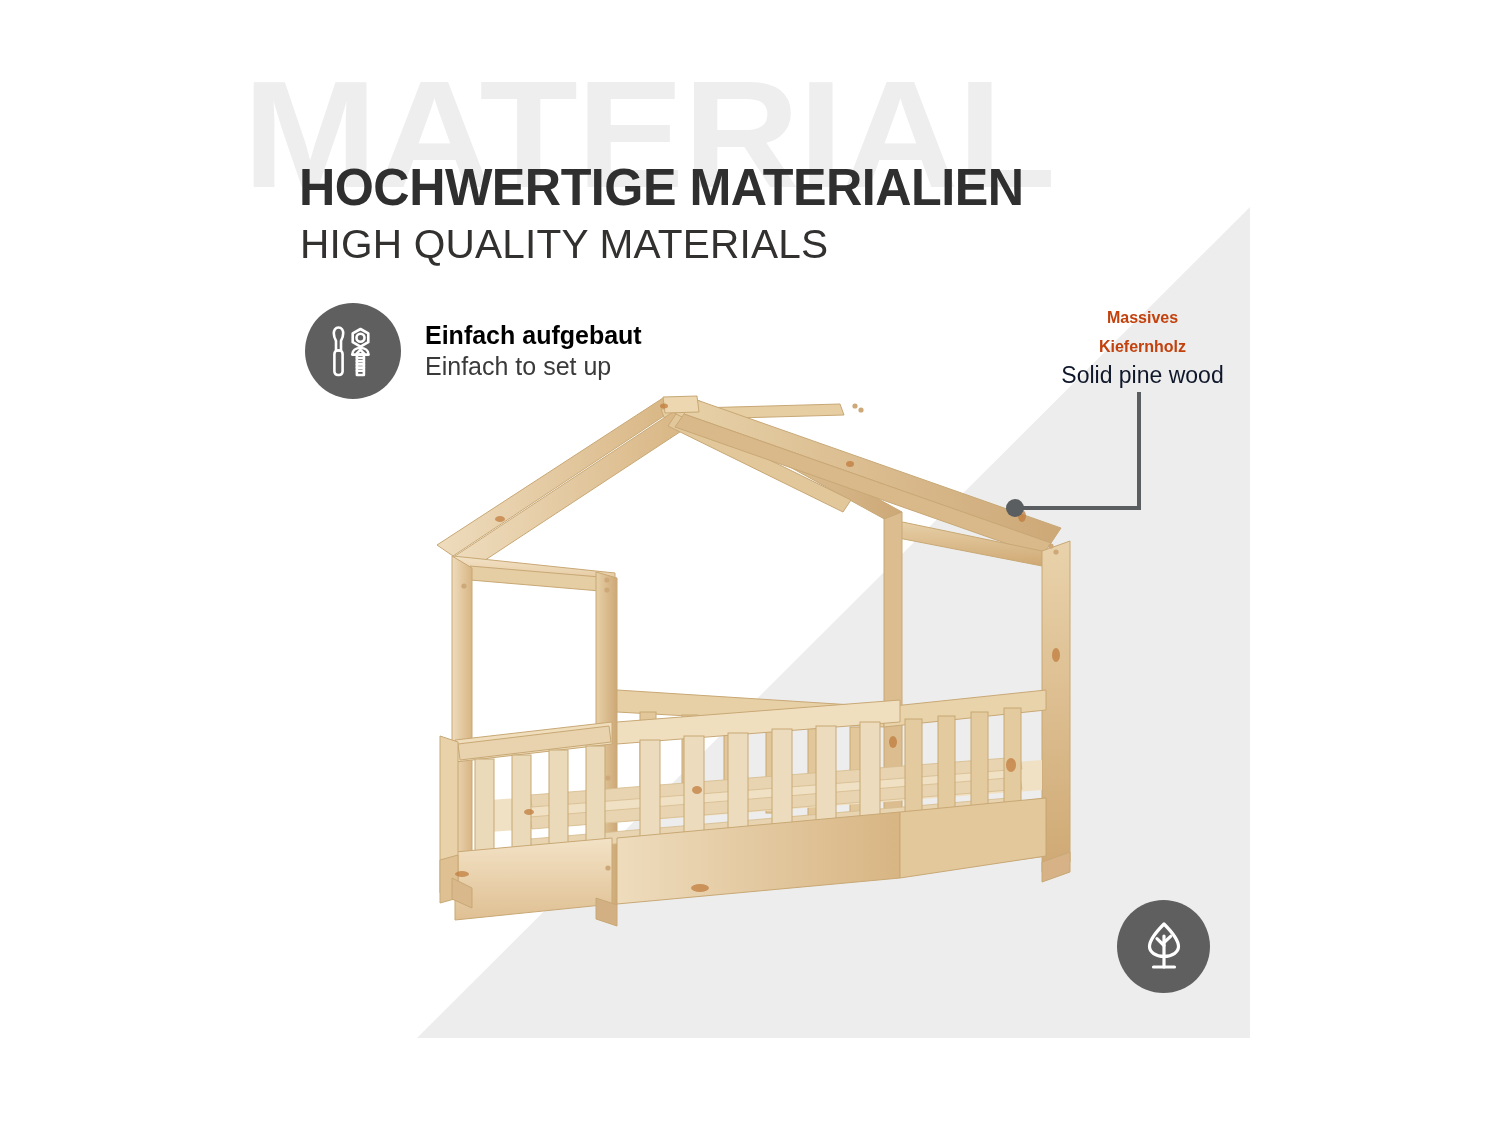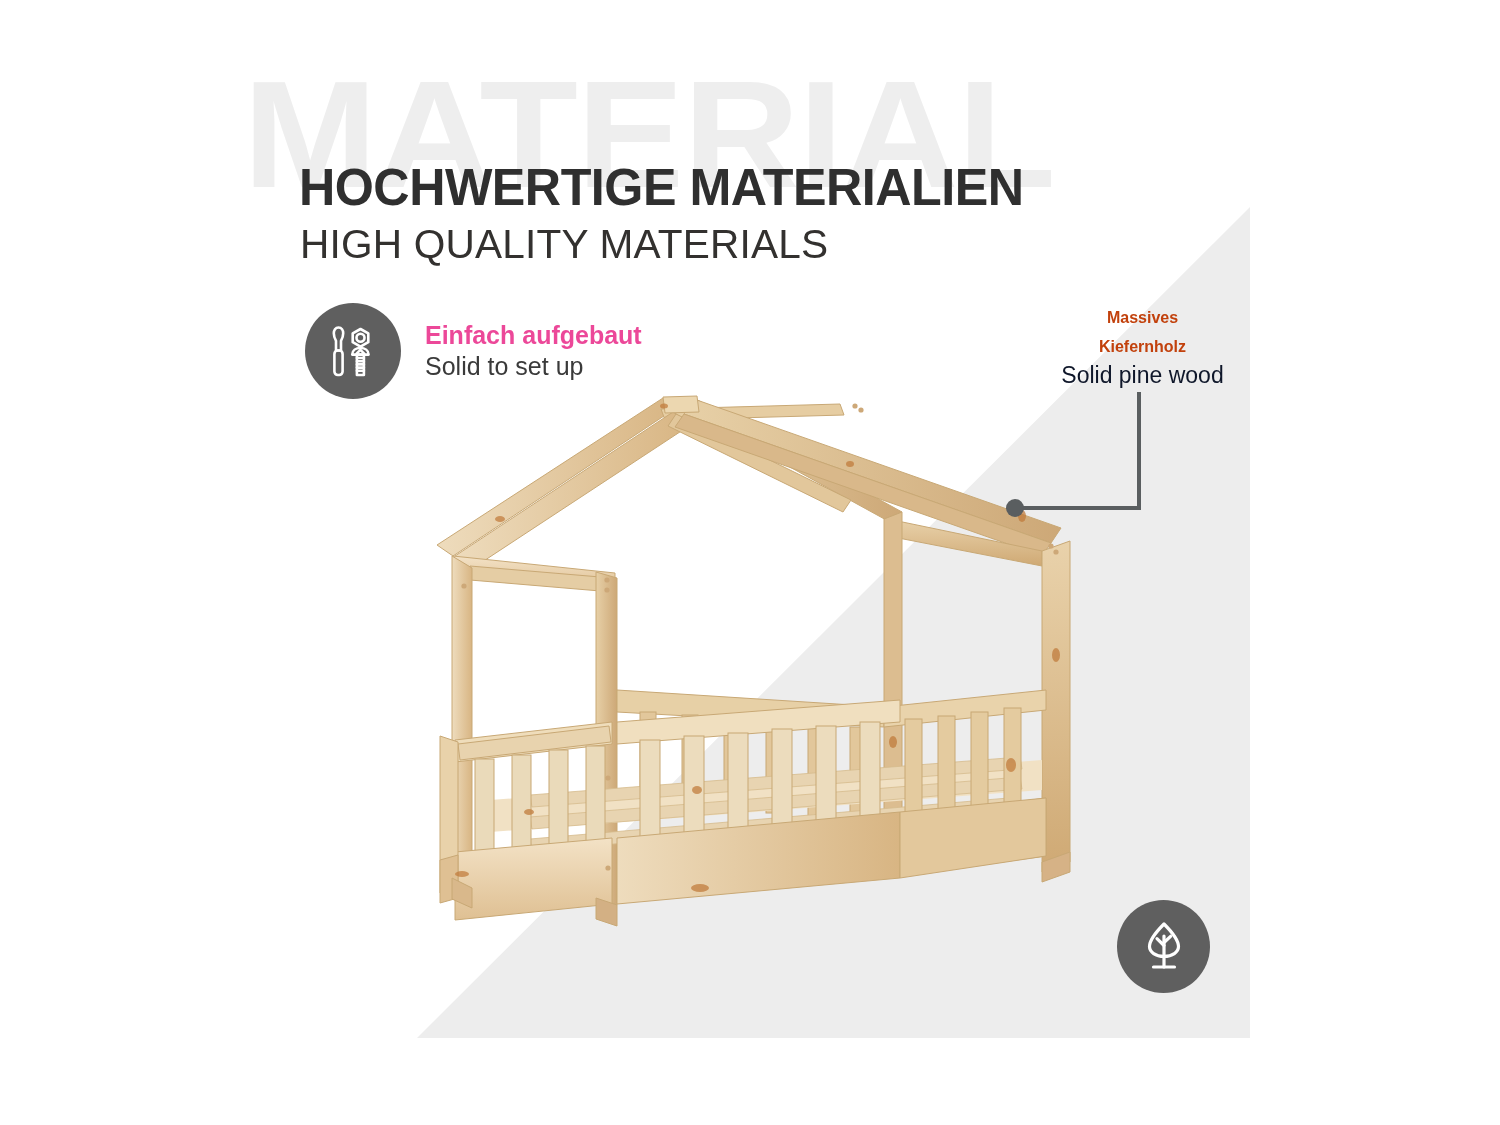--- a/index.html
+++ b/index.html
@@ -33,21 +33,21 @@
     font-size:41px;line-height:50px;font-weight:400;color:#33312f;
     letter-spacing:0.2px;white-space:nowrap;
     transform:scaleX(0.99);transform-origin:left top;
   }
 
   
   .feature{position:absolute;left:305px;top:303px;display:flex;align-items:center;}
   .badge{width:96px;height:96px;border-radius:50%;background:#5f5f5f;
          display:flex;align-items:center;justify-content:center;flex:0 0 auto;}
   .feature-text{margin-left:24px;}
-  .ft-de{font-size:25px;line-height:31px;font-weight:600;color:#ec4899;white-space:nowrap;}
+  .ft-de{font-size:25px;line-height:31px;font-weight:600;color:#000000;white-space:nowrap;}
   .ft-en{font-size:25px;line-height:31px;font-weight:400;color:#3a3a3a;white-space:nowrap;}
 
   
   .callout{position:absolute;left:1035px;top:303px;width:215px;text-align:center;}
   .co-l1,.co-l2{font-size:16px;line-height:29px;font-weight:600;color:#c2410c;}
   .co-l3{font-size:23px;line-height:29px;font-weight:400;color:#0f172a;}
   .callout-line{position:absolute;left:0;top:0;width:1500px;height:1125px;}
 
   
   .tree-badge{position:absolute;left:1117px;top:900px;width:93px;height:93px;
@@ -87,21 +87,21 @@
           <path d="M30.2 34.6 C30.2 30.5 33.9 28.0 38.4 28.0 C42.9 28.0 46.6 30.5 46.6 34.6 Z"></path>
           <path d="M34.6 33.6 L38.4 29.8 L42.2 33.6"></path>
           <rect x="34.9" y="34.6" width="7.0" height="20.4"></rect>
           <path d="M34.9 38.0 L41.9 38.0 M34.9 41.2 L41.9 41.2 M34.9 44.4 L41.9 44.4
                    M34.9 47.6 L41.9 47.6 M34.9 50.8 L41.9 50.8"></path>
         </g>
       </svg>
     </div>
     <div class="feature-text">
       <div class="ft-de">Einfach aufgebaut</div>
-      <div class="ft-en">Solid to set up</div>
+      <div class="ft-en">Einfach to set up</div>
     </div>
   </div>
 
   <svg class="product" viewBox="0 0 1500 1125">
     <defs>
       <linearGradient id="wA" x1="0" y1="0" x2="0" y2="1">
         <stop offset="0" stop-color="#f3e2c6"></stop>
         <stop offset="1" stop-color="#dfc093"></stop>
       </linearGradient>
       <linearGradient id="wB" x1="0" y1="0" x2="1" y2="0">

